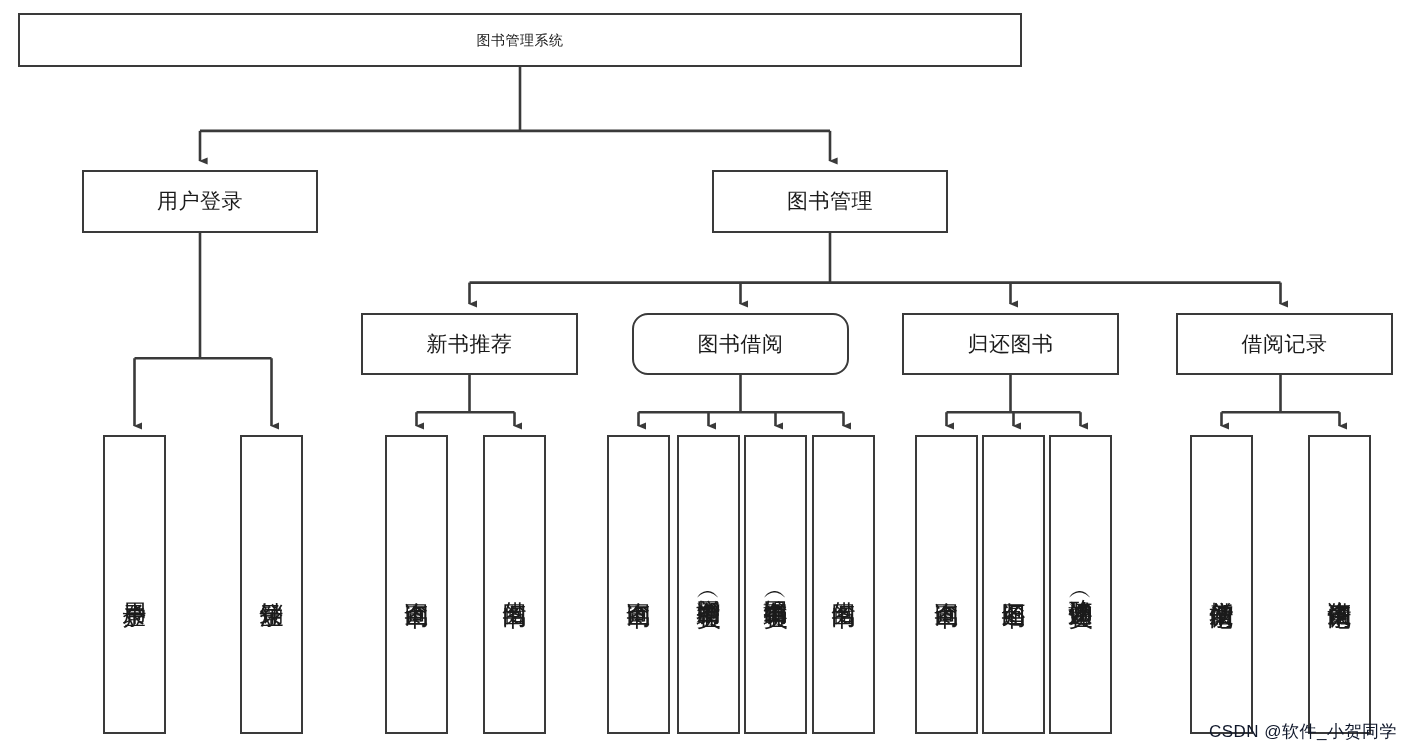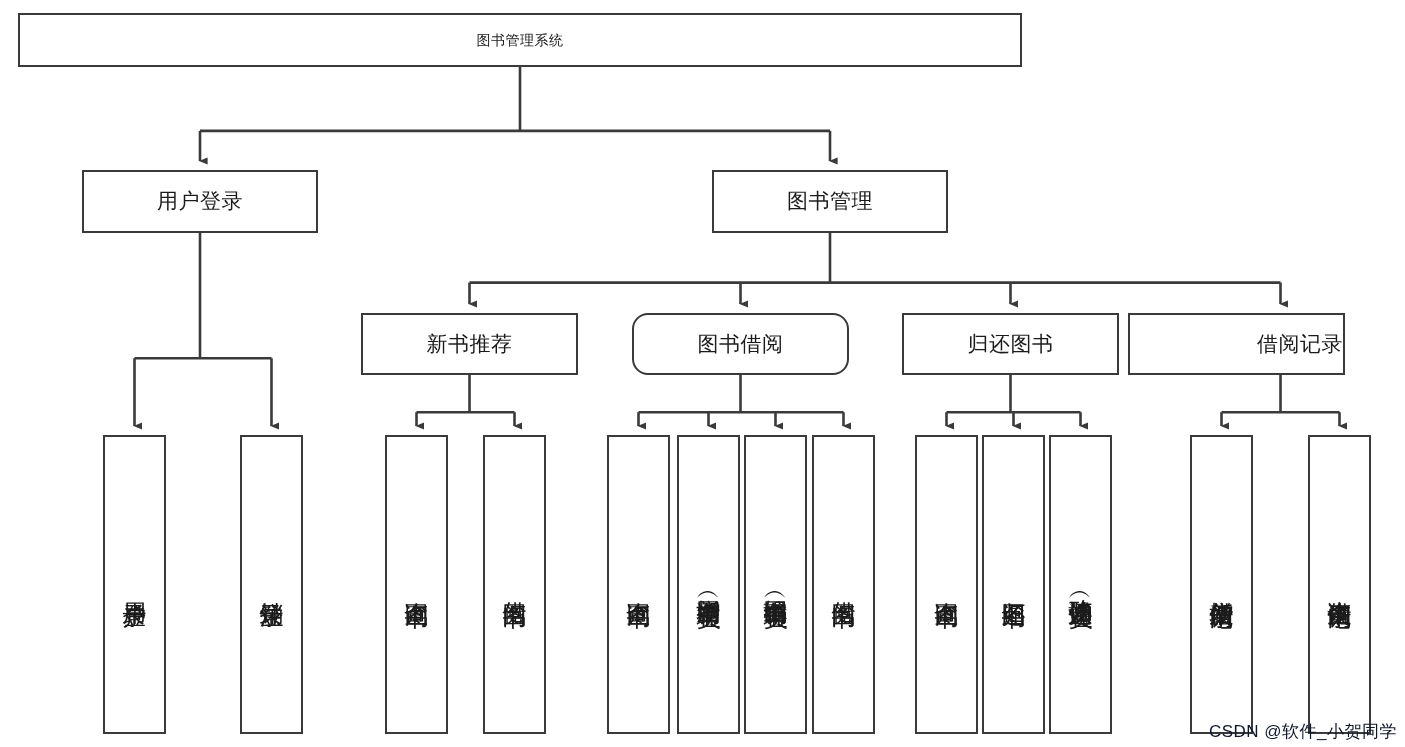--- a/index.html
+++ b/index.html
@@ -137,21 +137,21 @@
 
   <div class="node horizontal" style="left: 361px; top: 313px; width: 217px; height: 62px; align-items: center;">
     <span class="node-label">新书推荐</span>
   </div>
   <div class="node horizontal" style="left: 632px; top: 313px; width: 217px; height: 62px; border-radius: 16px;">
     <span class="node-label">图书借阅</span>
   </div>
   <div class="node horizontal" style="left: 902px; top: 313px; width: 217px; height: 62px;">
     <span class="node-label">归还图书</span>
   </div>
-  <div class="node horizontal" style="left: 1128px; top: 313px; width: 217px; height: 62px; justify-content: flex-end;">
+  <div class="node horizontal" style="left: 1176px; top: 313px; width: 217px; height: 62px;">
     <span class="node-label">借阅记录</span>
   </div>
 
   <div class="node vertical" style="left: 103px; top: 435px; width: 63px; height: 299px;">
     <span class="node-label">用户登录</span>
   </div>
   <div class="node vertical" style="left: 240px; top: 435px; width: 63px; height: 299px;">
     <span class="node-label">注销登录</span>
   </div>
   <div class="node vertical" style="left: 385px; top: 435px; width: 63px; height: 299px;">

